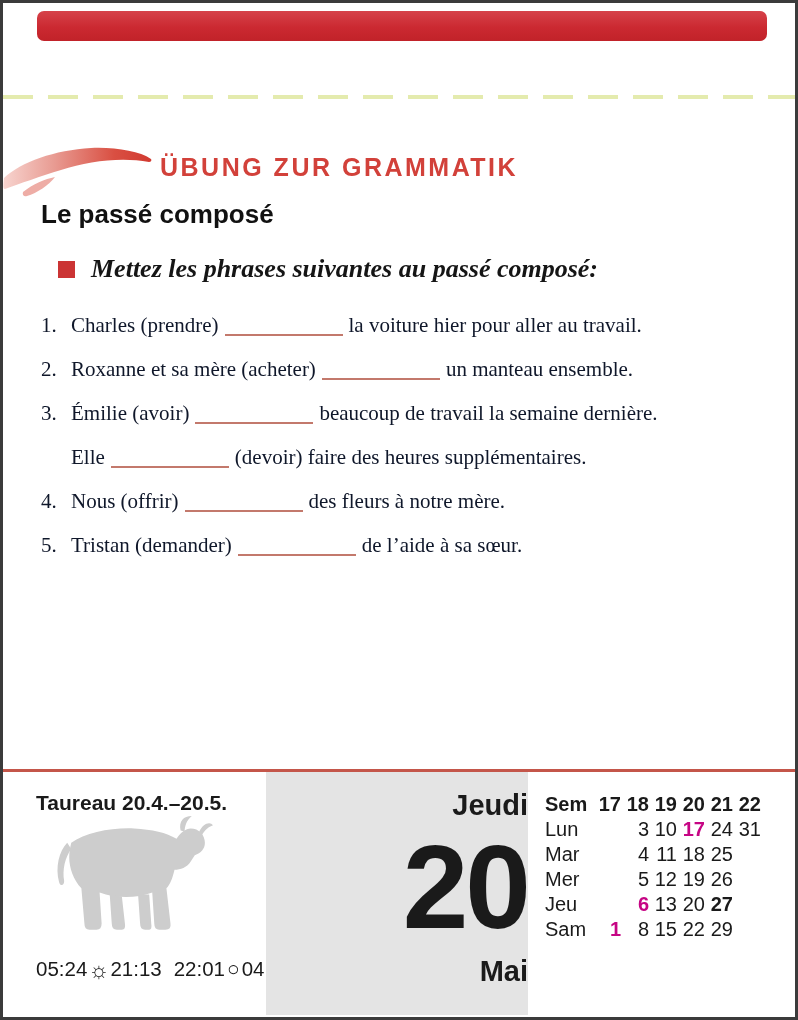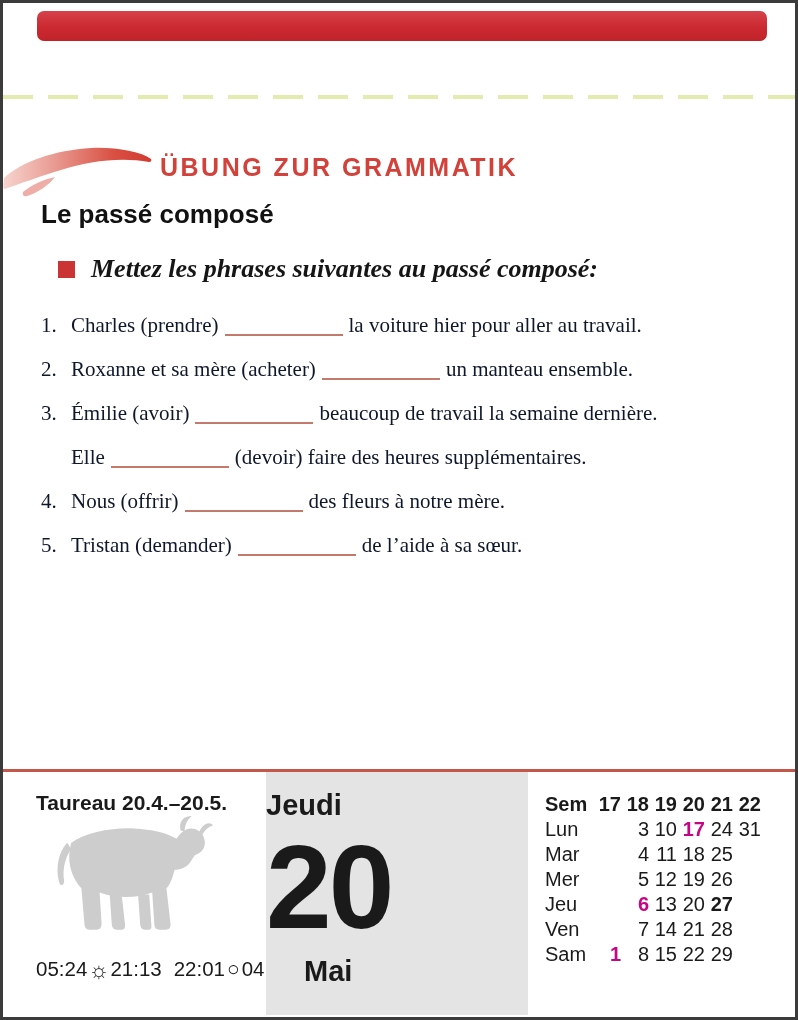--- a/index.html
+++ b/index.html
@@ -24,21 +24,21 @@
     margin-left:16px; color:#151515;font-weight:bold; }
   .exercise { position:absolute; left:38px; top:300px; }
   .ex-row { height:44px; line-height:44px; white-space:nowrap;
     font-family:"Liberation Serif", serif; font-size:21px; color:#0f172a; }
   .ex-num { display:inline-block; width:30px; }
   .blank { display:inline-block; width:118px; height:1em; margin:0 6px;
     border-bottom:2px solid #c3796c; position:relative; top:4px; }
   .divider { position:absolute; left:0; right:0; top:766px; height:3px; background:#c4564a; }
   .footer { position:absolute; left:0; right:0; top:769px; bottom:0; }
   .f-center { position:absolute; left:263px; top:0; width:262px; bottom:2px;
-    background:#e4e4e4; text-align:left; }
+    background:#e4e4e4; text-align:right; }
   .zodiac { position:absolute; left:33px; top:19px; font-size:21px; font-weight:bold; }
   .bull-svg { position:absolute; left:48px; top:44px; width:162px; height:124px; }
   .names { position:absolute; left:33px; top:83px; font-size:21px; line-height:23.5px; }
   .times { position:absolute; left:33px; top:185px; font-size:20.5px; white-space:nowrap;
     display:flex; align-items:flex-start; }
   .sun-glyph { font-size:23px; margin:0 1px; }
   .moon-glyph { font-size:21px; margin:0 2px; }
   .times .gap { display:inline-block; width:12px; }
   .weekday { position:absolute; left:0; right:0; top:17px; font-size:29px; font-weight:bold; }
   .daynum { position:absolute; left:0; right:0; top:56px; font-size:118px; font-weight:bold;
@@ -150,22 +150,19 @@
         <div class="cal-row">
           <span class="cal-label">Mar</span><span class="cal-cell"></span><span class="cal-cell">4</span><span class="cal-cell">11</span><span class="cal-cell">18</span><span class="cal-cell">25</span><span class="cal-cell"></span>
         </div>
         <div class="cal-row">
           <span class="cal-label">Mer</span><span class="cal-cell"></span><span class="cal-cell">5</span><span class="cal-cell">12</span><span class="cal-cell">19</span><span class="cal-cell">26</span><span class="cal-cell"></span>
         </div>
         <div class="cal-row">
           <span class="cal-label">Jeu</span><span class="cal-cell"></span><span class="cal-cell mg">6</span><span class="cal-cell">13</span><span class="cal-cell">20</span><span class="cal-cell bd">27</span><span class="cal-cell"></span>
         </div>
         <div class="cal-row">
-          <span class="cal-label">Ven</span><span class="cal-cell"></span><span class="cal-cell">7</span><span class="cal-cell">14</span><span class="cal-cell">21</span><span class="cal-cell">28</span><span class="cal-cell"></span>
-        </div>
-        <div class="cal-row">
           <span class="cal-label">Sam</span><span class="cal-cell mg">1</span><span class="cal-cell">8</span><span class="cal-cell">15</span><span class="cal-cell">22</span><span class="cal-cell">29</span><span class="cal-cell"></span>
         </div>
       </div>
     </div>
 
   </div>
 </div>
 
 </body></html>

